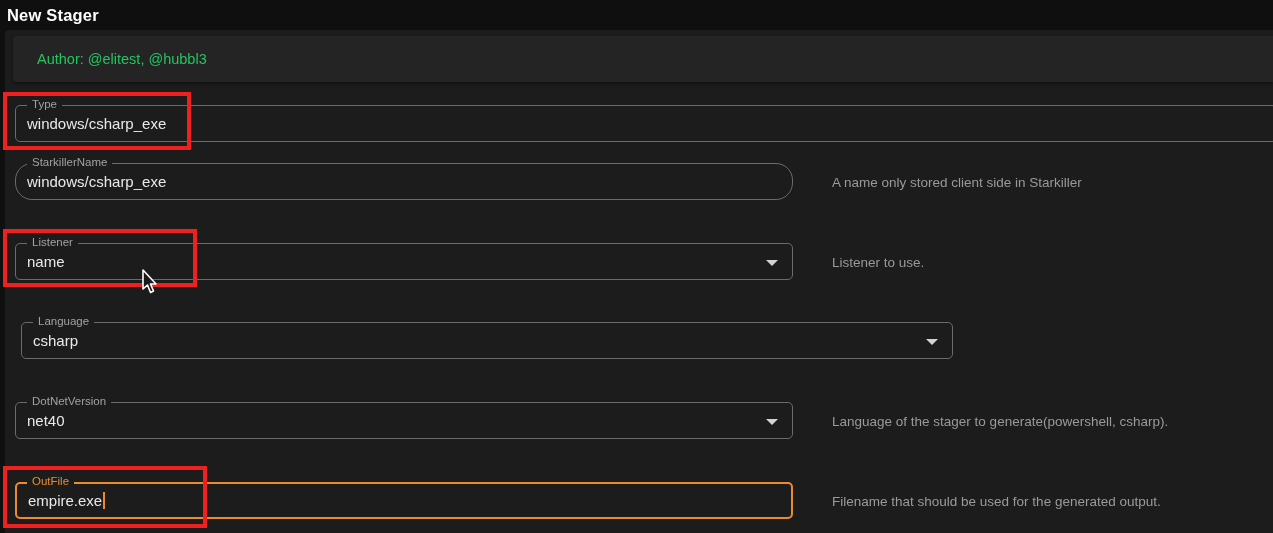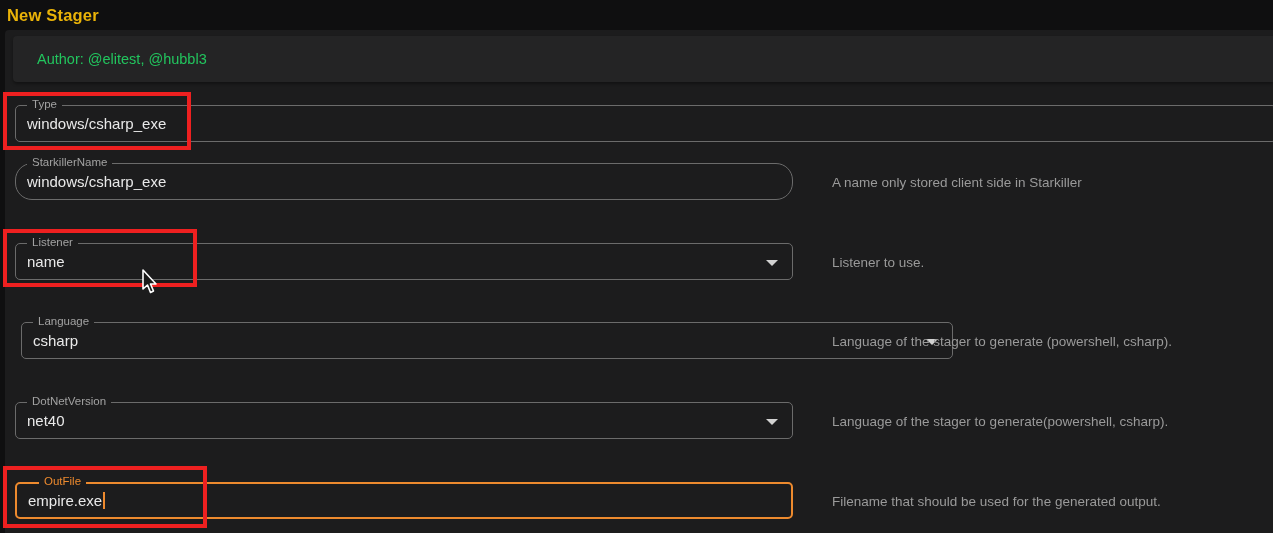--- a/index.html
+++ b/index.html
@@ -19,21 +19,21 @@
   .screen{
     position:relative;width:1273px;height:533px;
     background:var(--page-bg);overflow:hidden;
   }
   .titlebar{
     position:absolute;left:0;top:0;width:1273px;height:30px;
     background:var(--page-bg);
   }
   .titlebar .title{
     position:absolute;left:7px;top:0;line-height:30px;
-    font-size:16.5px;font-weight:700;color:#eab308;letter-spacing:.2px;
+    font-size:16.5px;font-weight:700;color:#ffffff;letter-spacing:.2px;
   }
   .card{
     position:absolute;left:5px;top:30px;width:1268px;height:503px;
     background:var(--card-bg);border-top-left-radius:4px;
   }
   .author-panel{
     position:absolute;left:8px;top:6px;width:1260px;height:46px;
     background:var(--panel-bg);
     border-top-left-radius:4px;border-bottom-left-radius:4px;
     box-shadow:0 2px 3px rgba(0,0,0,.35);
@@ -58,21 +58,21 @@
     font-size:15px;color:var(--value-white);white-space:nowrap;
   }
   .field.select{cursor:pointer;}
   .field .dd-arrow{
     position:absolute;right:14px;top:50%;margin-top:-2px;
     width:0;height:0;
     border-left:6px solid transparent;border-right:6px solid transparent;
     border-top:6px solid #d2d2d2;
   }
   .field.focused{border:2px solid var(--accent-orange);}
-  .field.focused .flabel{color:var(--accent-orange);top:-10px;left:10px;margin-left:12px;}
+  .field.focused .flabel{color:var(--accent-orange);top:-10px;left:10px;}
   .field.focused .fvalue{line-height:33px;border-radius:6px;}
   .caret{
     display:inline-block;width:2px;height:17px;margin-left:1px;
     background:var(--accent-orange);vertical-align:-3px;
   }
   .helper{
     position:absolute;left:827px;font-size:13.5px;color:var(--helper-gray);
     white-space:nowrap;
     text-align:center;
   }
@@ -125,21 +125,20 @@
       <span class="fvalue">name</span>
       <span class="dd-arrow"></span>
     </div>
     <span class="helper" id="helper-listener">Listener to use.</span>
 
     <div class="field select" id="field-language">
       <span class="flabel">Language</span>
       <span class="fvalue">csharp</span>
       <span class="dd-arrow"></span>
     </div>
-    <span class="helper" id="helper-language">Language of the stager to generate (powershell, csharp).</span>
 
     <div class="field select" id="field-dotnetversion">
       <span class="flabel">DotNetVersion</span>
       <span class="fvalue">net40</span>
       <span class="dd-arrow"></span>
     </div>
     <span class="helper" id="helper-dotnetversion">Language of the stager to generate(powershell, csharp).</span>
 
     <div class="field focused" id="field-outfile">
       <span class="flabel">OutFile</span>

